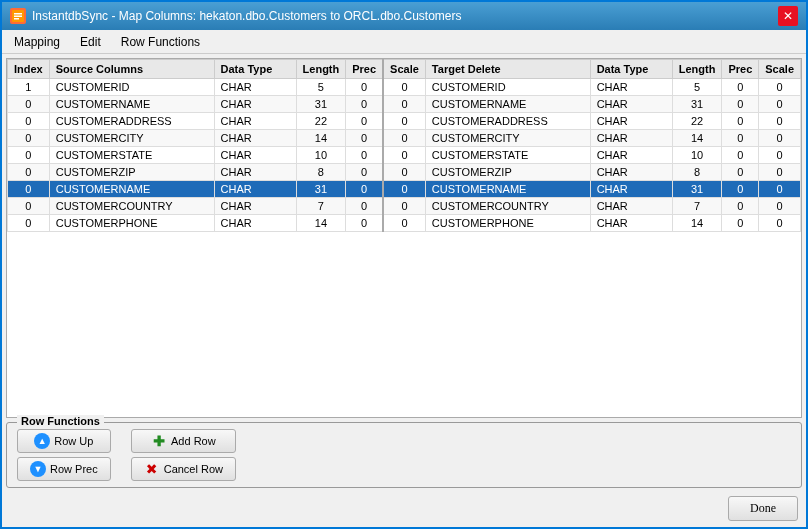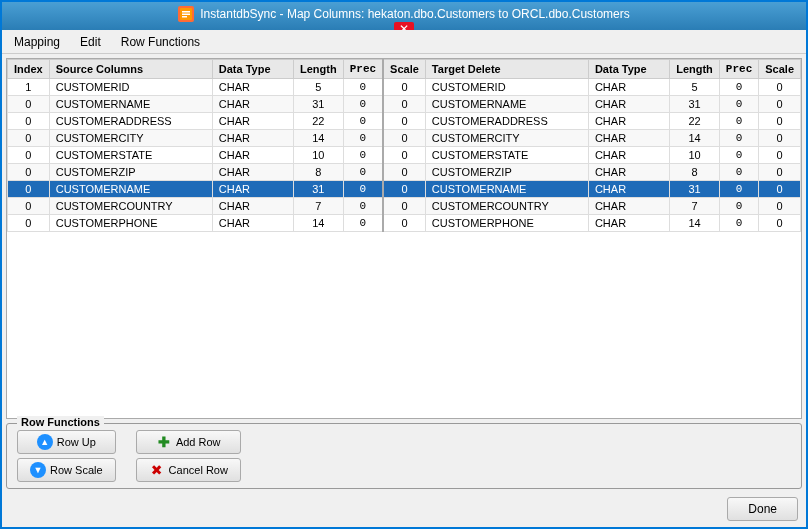--- a/index.html
+++ b/index.html
@@ -21,21 +21,20 @@
     }
     .title-bar {
       background: linear-gradient(to bottom, #4a9fd4, #2a7db5);
       color: white;
       padding: 4px 8px;
       display: flex;
       align-items: center;
       justify-content: space-between;
       height: 28px;
       flex-shrink: 0;
-      flex-direction: column;
     }
     .title-bar-left {
       display: flex;
       align-items: center;
       gap: 6px;
     }
     .title-icon {
       width: 16px;
       height: 16px;
       background: #ff6b35;
@@ -119,21 +118,21 @@
       background: #f8f8f8;
     }
     .highlighted-row td {
       background: #1e6bb8 !important;
       color: white !important;
     }
     .col-index { width: 30px; text-align: center; }
     .col-source { min-width: 130px; }
     .col-dtype { min-width: 60px; }
     .col-len { width: 45px; text-align: center; }
-    .col-prec { width: 35px; text-align: center; font-family: Liberation Mono, monospace; }
+    .col-prec { width: 35px; text-align: center; }
     .col-scale { width: 35px; text-align: center; }
     .col-target { min-width: 130px; }
     .section-divider {
       border-left: 2px solid #aaa;
     }
     .row-functions-panel {
       border: 1px solid #999;
       border-radius: 3px;
       margin: 4px 0;
       padding: 6px 10px;
@@ -211,20 +210,21 @@
       flex-shrink: 0;
     }
     .btn-done, .btn-cancel {
       padding: 4px 20px;
       border: 1px solid #aaa;
       background: linear-gradient(to bottom, #f8f8f8, #e0e0e0);
       border-radius: 3px;
       cursor: pointer;
       font-size: 12px;
       min-width: 70px;
+      font-family: Liberation Serif, serif;
     }
     .btn-row-container {
       display: flex;
       gap: 20px;
     }
     .btn-col {
       display: flex;
       flex-direction: column;
       gap: 4px;
     }
@@ -398,21 +398,21 @@
     <div class="row-functions-panel">
       <div class="row-functions-legend">Row Functions</div>
       <div class="btn-row-container">
         <div class="btn-col">
           <button class="btn">
             <div class="btn-icon-up">▲</div>
             <span>Row Up</span>
           </button>
           <button class="btn">
             <div class="btn-icon-down">▼</div>
-            <span>Row Scale</span>
+            <span>Row Prec</span>
           </button>
         </div>
         <div class="btn-col">
           <button class="btn">
             <div class="btn-icon-add">✚</div>
             <span>Add Row</span>
           </button>
           <button class="btn">
             <div class="btn-icon-delete">✖</div>
             <span>Cancel Row</span>

